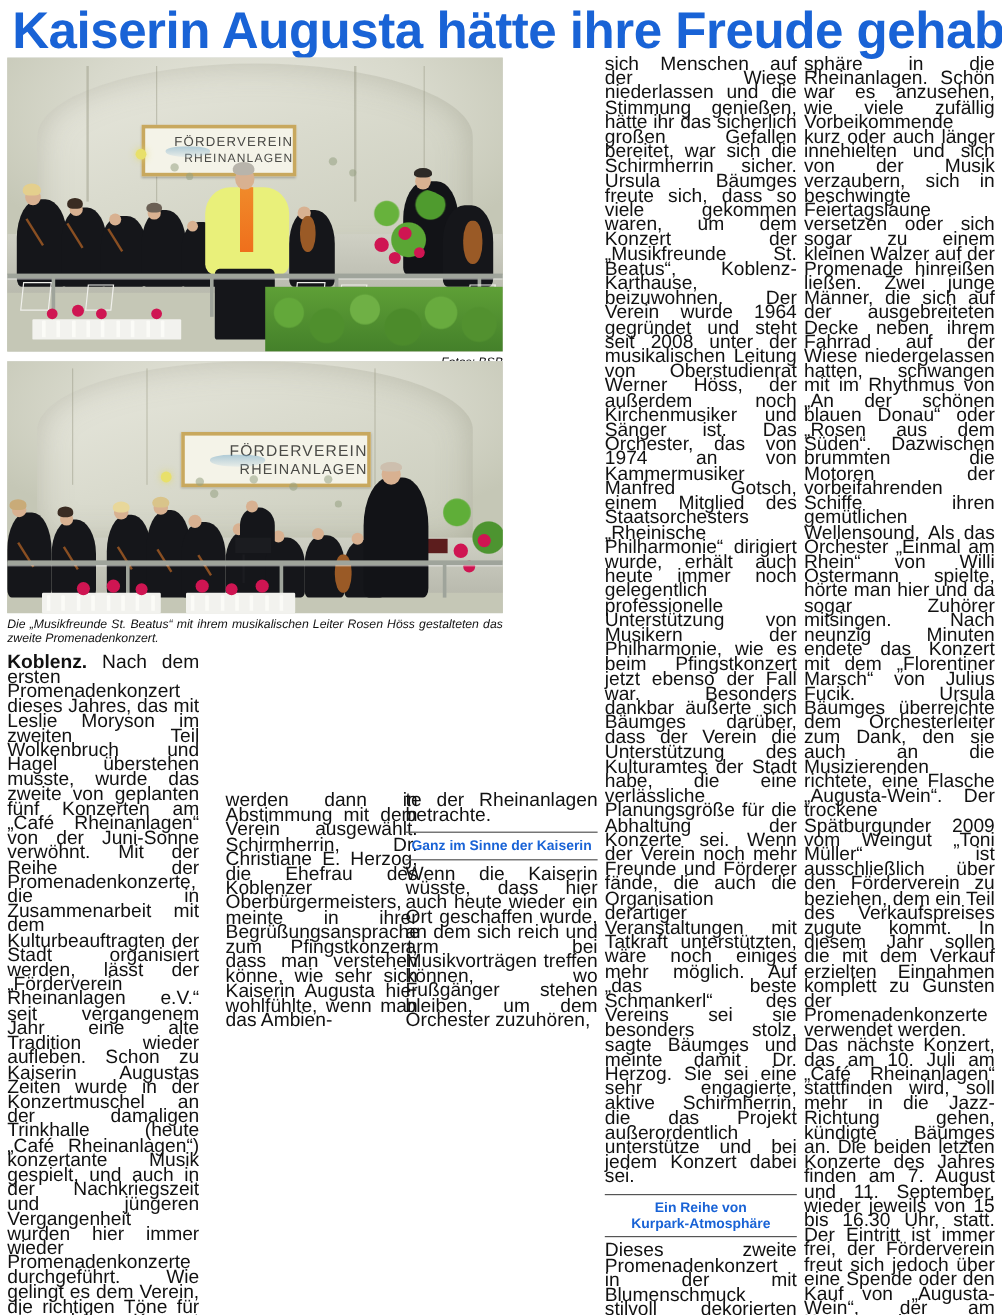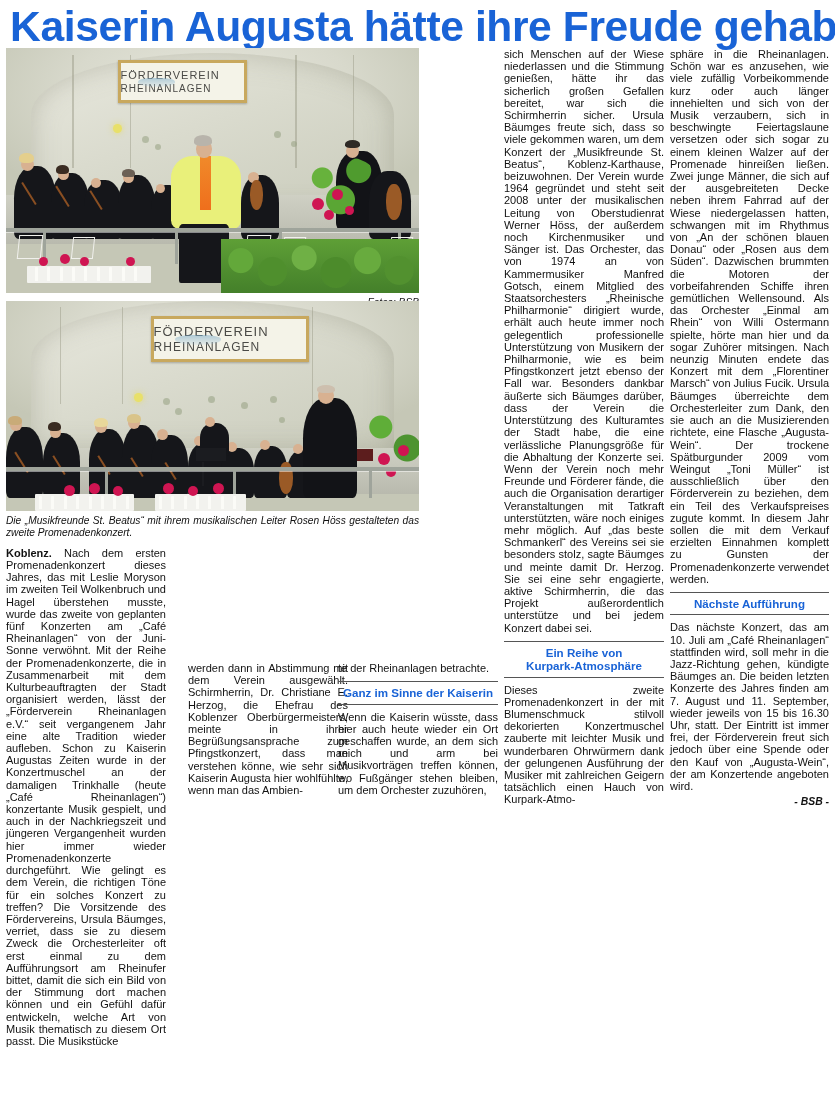--- a/index.html
+++ b/index.html
@@ -59,21 +59,21 @@
   }
   .c1 { left: 0px; }
   .c2 { left: 182px; }
   .c3 { left: 332px; }
   .c4 { left: 498px; }
   .c5 { left: 664px; width: 159px; }
 
   
   .body-text {
     font-family: "Liberation Sans", sans-serif;
-    font-size: 11px;
+    font-size: 16px;
     line-height: 12.2px;
     text-align: justify;
     text-justify: inter-word;
     color: #111111;
     margin: 0;
     hyphens: manual;
   }
   .body-text b, .body-text .place { font-weight: bold; }
 
   
@@ -153,22 +153,23 @@
     height: 46%;
     background: rgba(150,150,130,0.45);
   }
   .sign {
     position: absolute;
     background: #f4f3e8;
     border: 3px solid #c8a85e;
     box-shadow: 0 1px 2px rgba(0,0,0,0.25);
     display: flex;
     flex-direction: column;
-    align-items: flex-start;
+    align-items: flex-end;
     justify-content: center;
+    margin-top: 44px;
   }
   .sign .l1 {
     font-family: "Liberation Sans", sans-serif;
     color: #4a4a46;
     letter-spacing: 1px;
     line-height: 1;
   }
   .sign .l2 {
     font-family: "Liberation Sans", sans-serif;
     color: #4a4a46;
@@ -538,21 +539,18 @@
       <p class="body-text">sich Menschen auf der Wiese niederlassen und die Stimmung genießen, hätte ihr das sicherlich großen Gefallen bereitet, war sich die Schirmherrin sicher. Ursula Bäumges freute sich, dass so viele gekommen waren, um dem Konzert der „Musikfreunde St. Beatus“, Koblenz-Karthause, beizuwohnen. Der Verein wurde 1964 gegründet und steht seit 2008 unter der musikalischen Leitung von Oberstudienrat Werner Höss, der außerdem noch Kirchenmusiker und Sänger ist. Das Orchester, das von 1974 an von Kammermusiker Manfred Gotsch, einem Mitglied des Staatsorchesters „Rheinische Philharmonie“ dirigiert wurde, erhält auch heute immer noch gelegentlich professionelle Unterstützung von Musikern der Philharmonie, wie es beim Pfingstkonzert jetzt ebenso der Fall war. Besonders dankbar äußerte sich Bäumges darüber, dass der Verein die Unterstützung des Kulturamtes der Stadt habe, die eine verlässliche Planungsgröße für die Abhaltung der Konzerte sei. Wenn der Verein noch mehr Freunde und Förderer fände, die auch die Organisation derartiger Veranstaltungen mit Tatkraft unterstützten, wäre noch einiges mehr möglich. Auf „das beste Schmankerl“ des Vereins sei sie besonders stolz, sagte Bäumges und meinte damit Dr. Herzog. Sie sei eine sehr engagierte, aktive Schirmherrin, die das Projekt außerordentlich unterstütze und bei jedem Konzert dabei sei.</p>
       <div class="subhead-wrap">
         <div class="subhead">Ein Reihe von</div>
         <div class="subhead">Kurpark-Atmosphäre</div>
       </div>
       <p class="body-text">Dieses zweite Promenadenkonzert in der mit Blumenschmuck stilvoll dekorierten Konzertmuschel zauberte mit leichter Musik und wunderbaren Ohrwürmern dank der gelungenen Ausführung der Musiker mit zahlreichen Geigern tatsächlich einen Hauch von Kurpark-Atmo-</p>
     </div>
 
     <div class="col c5">
       <p class="body-text">sphäre in die Rheinanlagen. Schön war es anzusehen, wie viele zufällig Vorbeikommende kurz oder auch länger innehielten und sich von der Musik verzaubern, sich in beschwingte Feiertagslaune versetzen oder sich sogar zu einem kleinen Walzer auf der Promenade hinreißen ließen. Zwei junge Männer, die sich auf der ausgebreiteten Decke neben ihrem Fahrrad auf der Wiese niedergelassen hatten, schwangen mit im Rhythmus von „An der schönen blauen Donau“ oder „Rosen aus dem Süden“. Dazwischen brummten die Motoren der vorbeifahrenden Schiffe ihren gemütlichen Wellensound. Als das Orchester „Einmal am Rhein“ von Willi Ostermann spielte, hörte man hier und da sogar Zuhörer mitsingen. Nach neunzig Minuten endete das Konzert mit dem „Florentiner Marsch“ von Julius Fucik. Ursula Bäumges überreichte dem Orchesterleiter zum Dank, den sie auch an die Musizierenden richtete, eine Flasche „Augusta-Wein“. Der trockene Spätburgunder 2009 vom Weingut „Toni Müller“ ist ausschließlich über den Förderverein zu beziehen, dem ein Teil des Verkaufspreises zugute kommt. In diesem Jahr sollen die mit dem Verkauf erzielten Einnahmen komplett zu Gunsten der Promenadenkonzerte verwendet werden.</p>
-      <div class="subhead-wrap">
-        <div class="subhead">Nächste Aufführung</div>
-      </div>
       <p class="body-text">Das nächste Konzert, das am 10. Juli am „Café Rheinanlagen“ stattfinden wird, soll mehr in die Jazz-Richtung gehen, kündigte Bäumges an. Die beiden letzten Konzerte des Jahres finden am 7. August und 11. September, wieder jeweils von 15 bis 16.30 Uhr, statt. Der Eintritt ist immer frei, der Förderverein freut sich jedoch über eine Spende oder den Kauf von „Augusta-Wein“, der am Konzertende angeboten wird.</p>
       <div class="signature">- BSB -</div>
     </div>
 
   </div>
 </div>
 
 </body></html>

